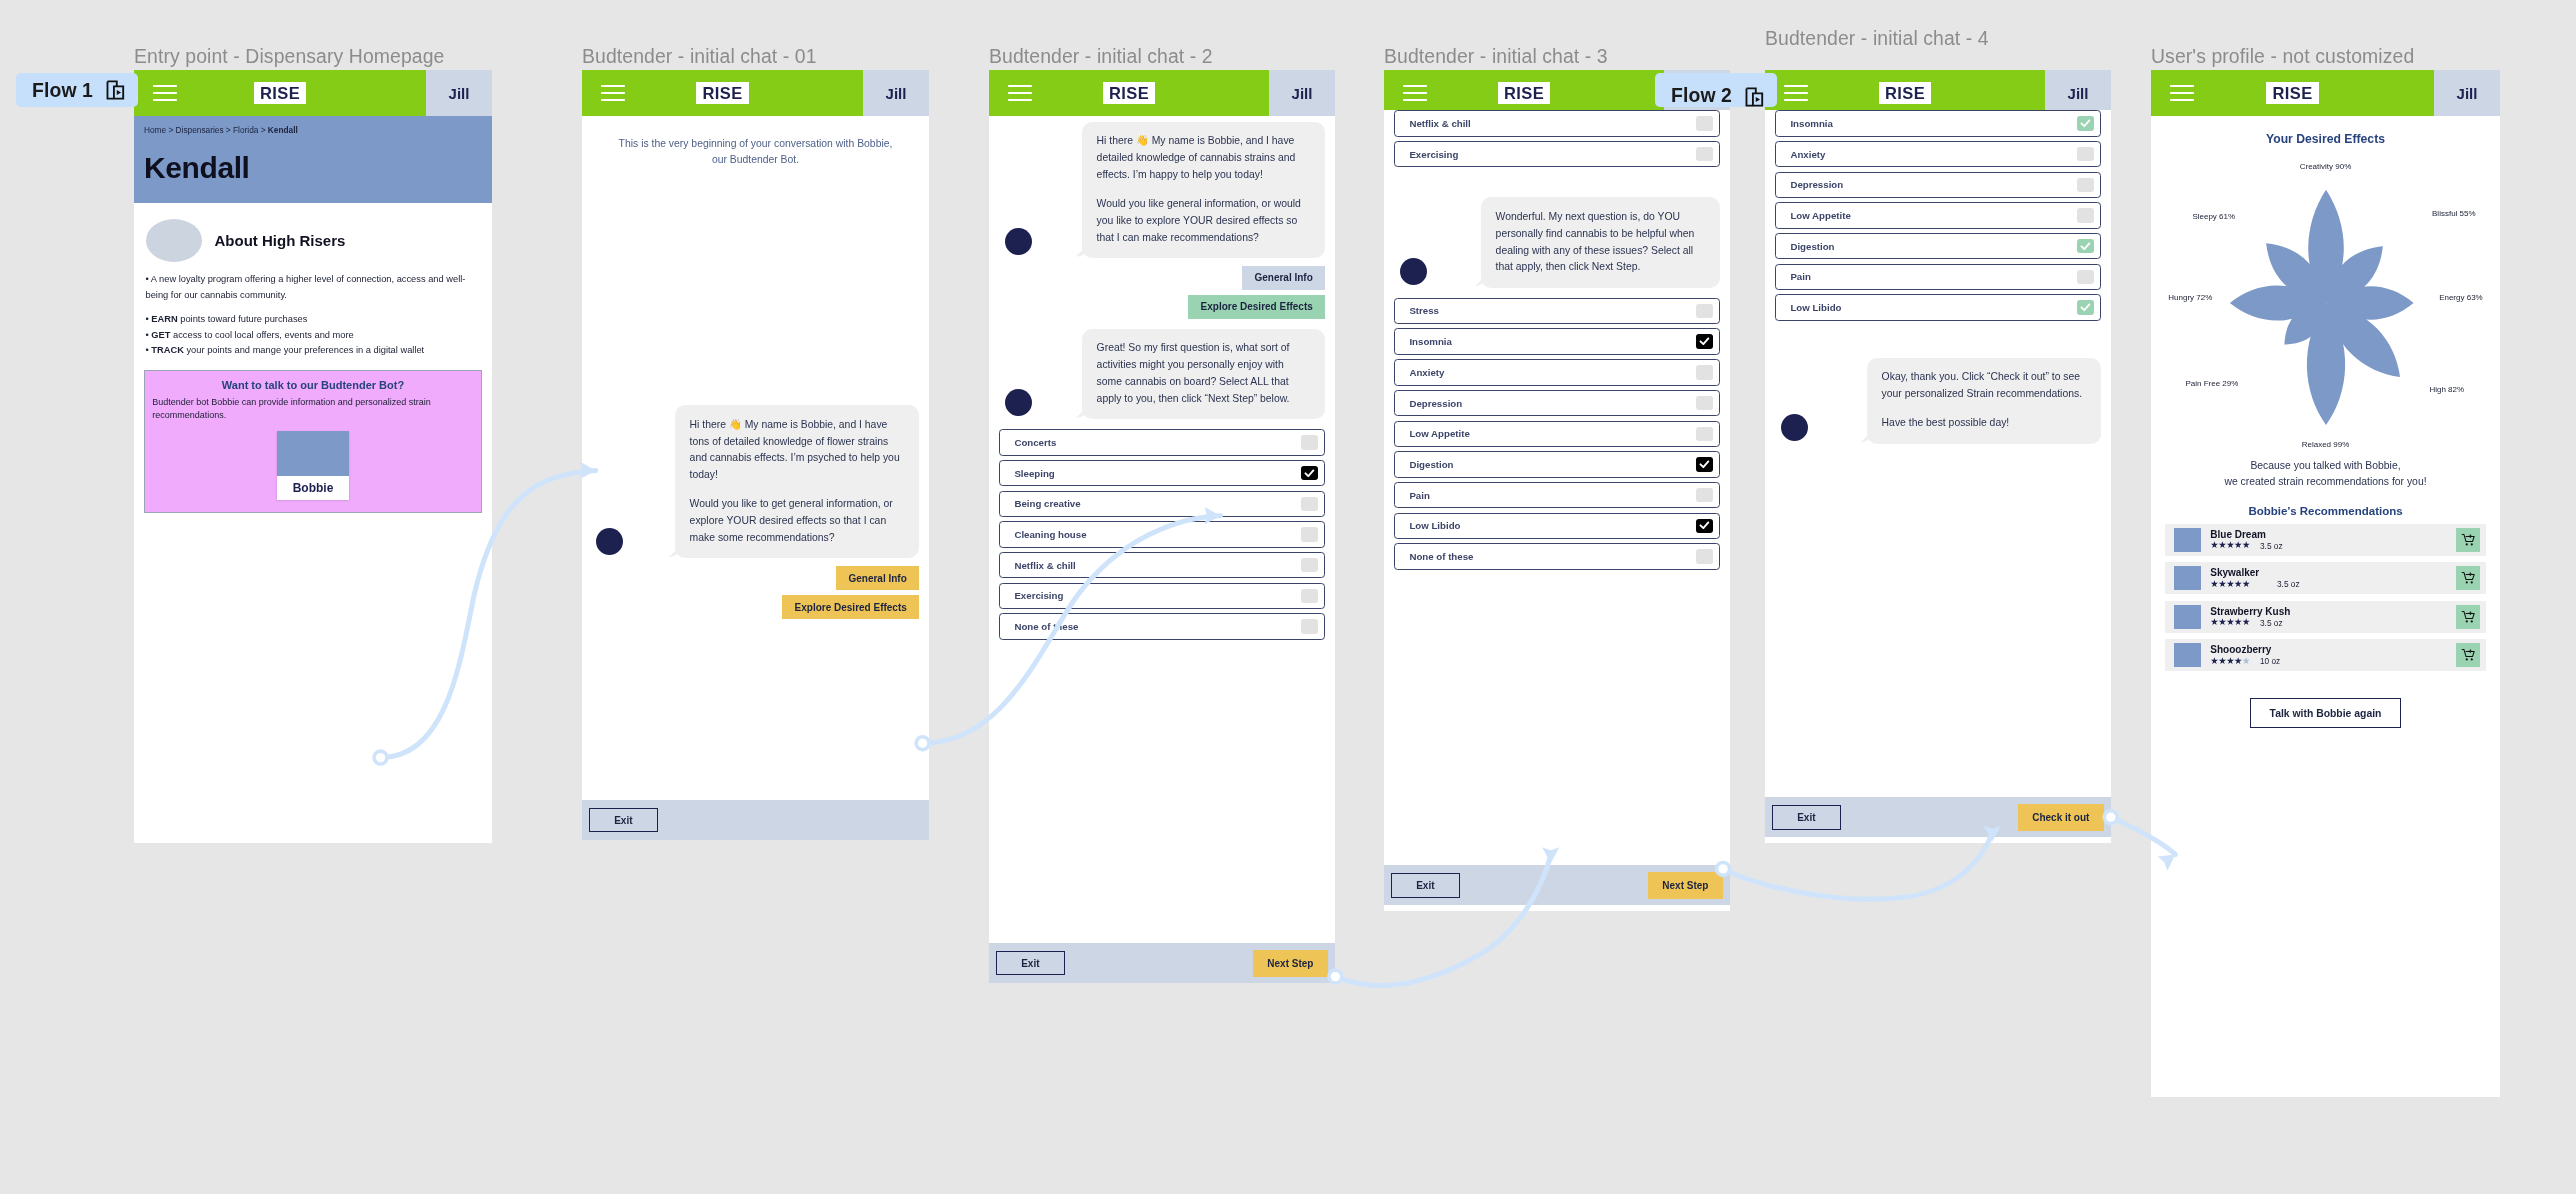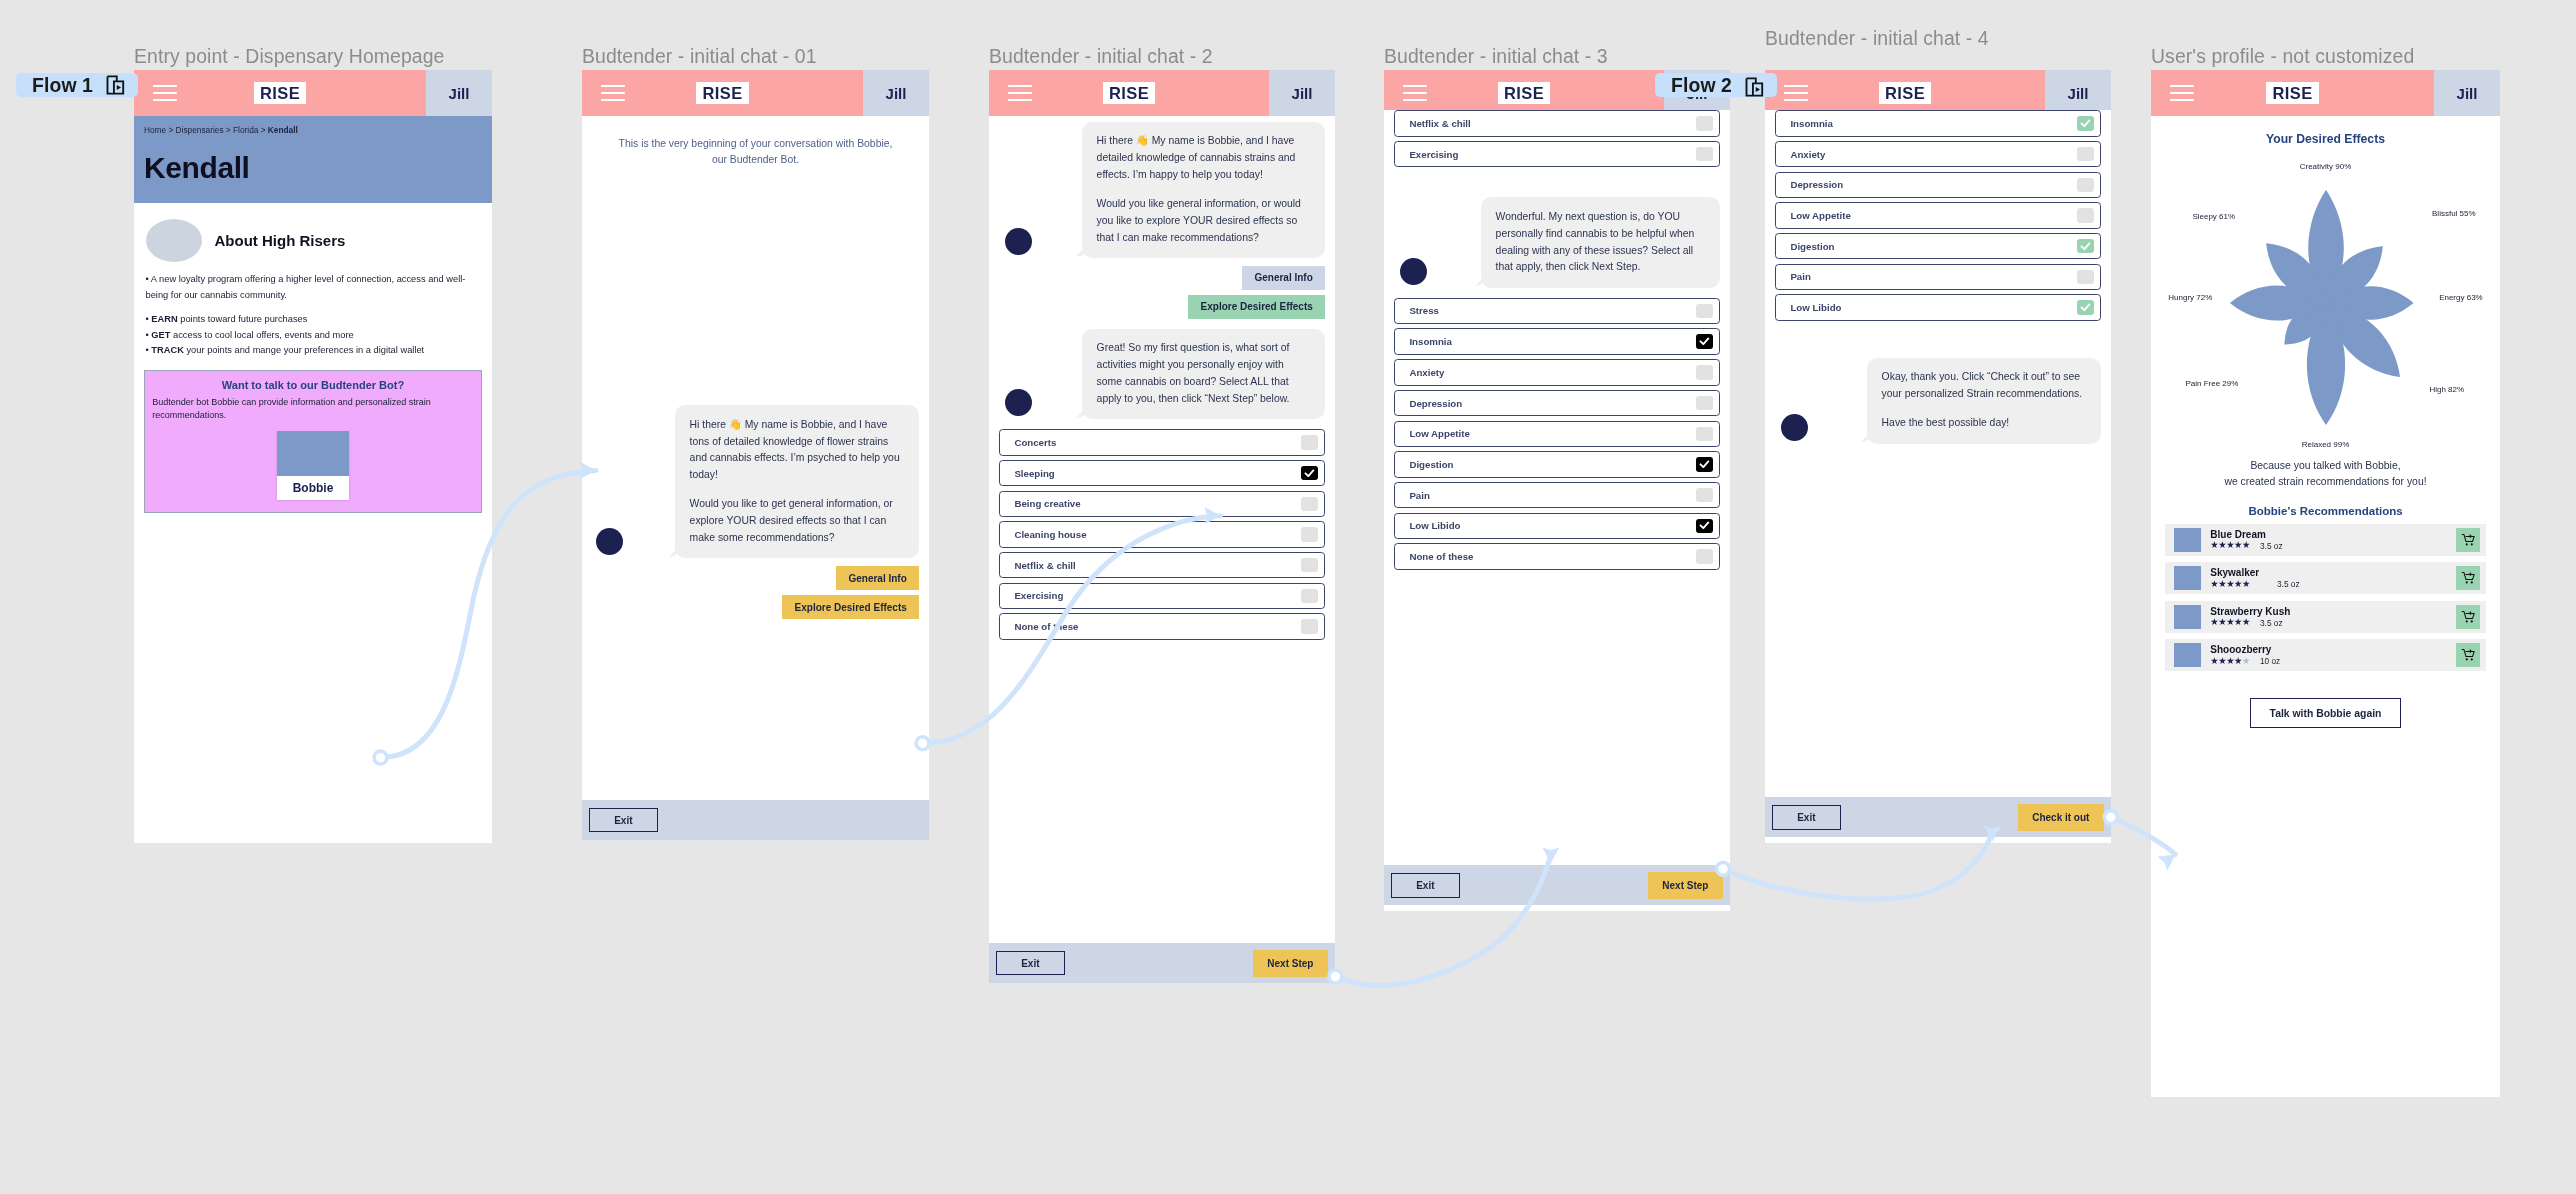--- a/index.html
+++ b/index.html
@@ -10,21 +10,21 @@
     position:relative;
     overflow:hidden;
   }
   .canvas{position:absolute;inset:0;}
 
   
   .flow-badge{
     position:absolute;
     background:#c6e0fb;
     border-radius:5px;
-    height:24px;
+    height:34px;
     display:flex;align-items:center;gap:13px;
     padding:0 13px 0 16px;
     font-size:19.4px;font-weight:700;color:#1b1b1b;
     z-index:30;
     letter-spacing:0.1px;
   }
   .flow-badge svg{display:block;}
 
   
   .frame-label{
@@ -46,21 +46,21 @@
   
   .navbar{
     height:46px;
     display:flex;align-items:stretch;
     background:#1d2150;
     width:100%;
     box-sizing:border-box;
   }
   .nav-left{
     flex:1;display:flex;align-items:center;justify-content:center;position:relative;
-    background:#fca5a5;
+    background:#84cc16;
   }
   .hamburger{
     position:absolute;left:18.7px;top:50%;transform:translateY(-50%);
     width:24.4px;height:16px;display:flex;flex-direction:column;justify-content:space-between;
     cursor:pointer;
   }
   .hamburger i{display:block;height:2.2px;background:#fff;border-radius:0.7px;}
   .logo{
     border:2.2px solid #fff;background:#fff;color:#1d2150;
     font-weight:800;font-size:16.5px;letter-spacing:0.4px;

